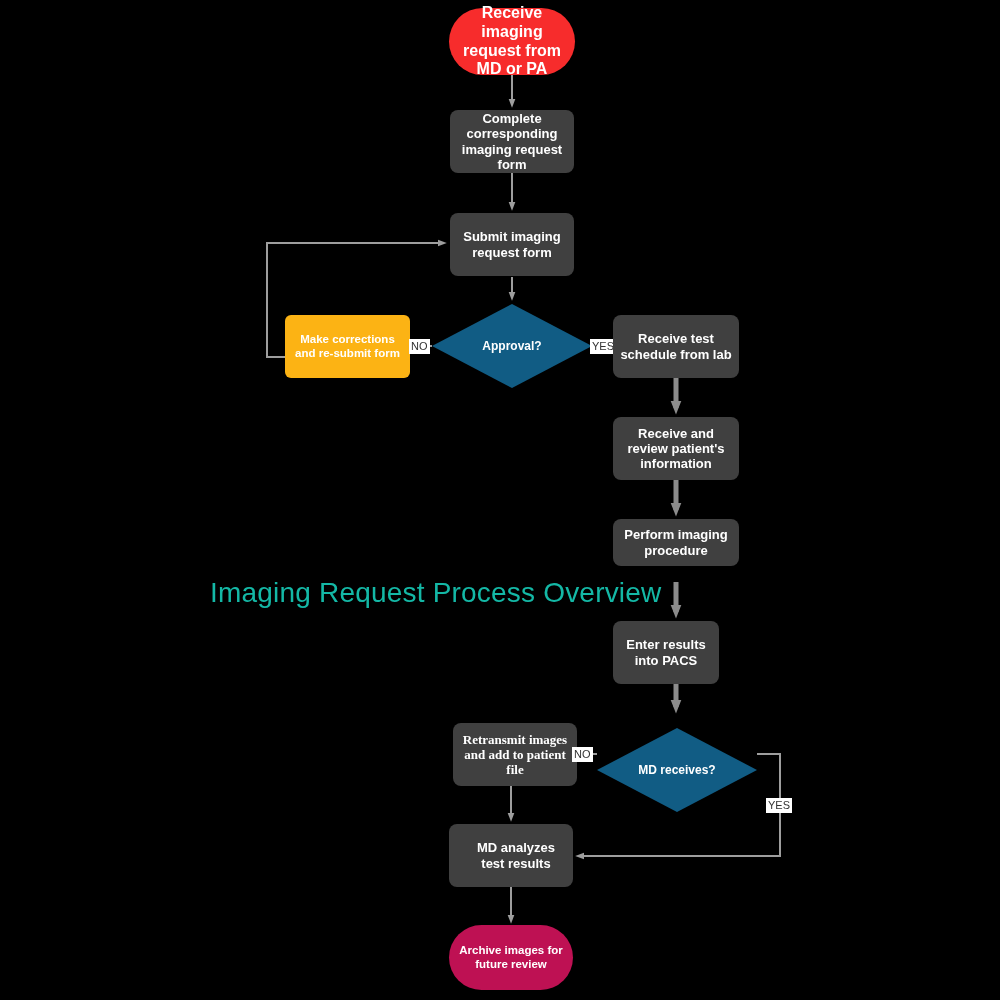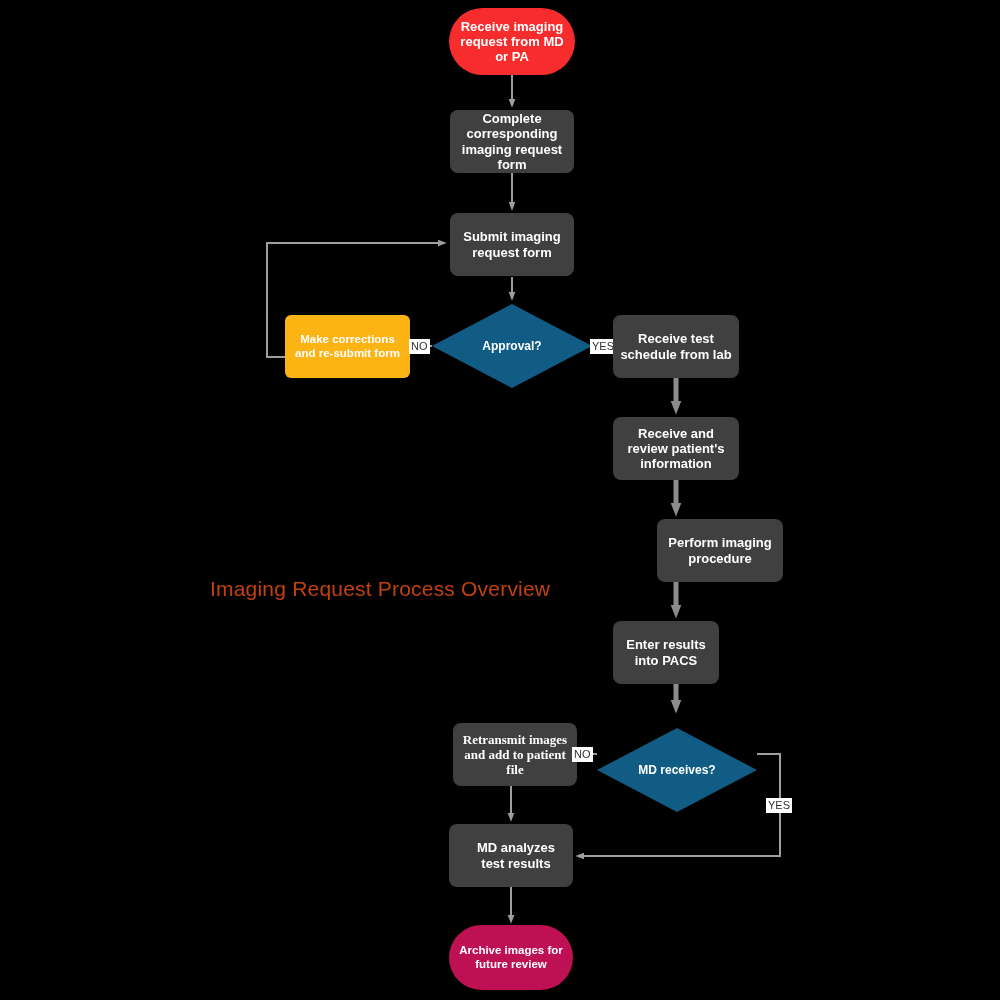--- a/index.html
+++ b/index.html
@@ -6,33 +6,33 @@
   html,body{margin:0;padding:0;background:#000;}
   body{width:1000px;height:1000px;overflow:hidden;
        font-family:"Liberation Sans","DejaVu Sans",sans-serif;}
   #canvas{position:relative;width:1000px;height:1000px;background:#000000;}
 
   .node{position:absolute;display:flex;align-items:center;justify-content:center;
         text-align:center;color:#ffffff;font-weight:bold;line-height:1.18;
         box-sizing:border-box;}
 
   .process{background:#404040;border-radius:8px;font-size:13px;padding:2px 6px;}
-  .terminal-start{background:#F72C2C;border-radius:999px;font-size:13px;padding:2px 10px;}
+  .terminal-start{background:#F72C2C;border-radius:999px;font-size:16px;padding:2px 10px;}
   .terminal-end{background:#BE1153;border-radius:999px;font-size:11.5px;padding:2px 10px;}
   .decision-box{background:#FCB314;border-radius:6px;font-size:11.5px;padding:2px 6px;}
 
   .diamond{position:absolute;}
   .diamond .dlabel{position:absolute;inset:0;display:flex;align-items:center;
         justify-content:center;color:#fff;font-weight:bold;font-size:12px;}
 
   .edge-label{position:absolute;background:#ffffff;color:#333333;
         font-size:11px;line-height:13px;padding:1px 2px;font-family:"Liberation Sans",sans-serif;
         white-space:nowrap;}
 
-  .watermark{position:absolute;color:#c2410c;font-size:21px;font-weight:400;
+  .watermark{position:absolute;color:#14b8a6;font-size:28px;font-weight:400;
         letter-spacing:.2px;white-space:nowrap;}
 
   svg.wires{position:absolute;left:0;top:0;width:1000px;height:1000px;pointer-events:none;}
 </style>
 </head>
 <body>
 
 <div id="canvas">
 
   <svg class="wires" viewBox="0 0 1000 1000">
@@ -98,21 +98,21 @@
   <div class="edge-label" style="left:590px;top:339px;">YES</div>
 
   <div class="node process" style="left:613px;top:315px;width:126px;height:63px;">
     <span>Receive test schedule from lab</span>
   </div>
 
   <div class="node process" style="left:613px;top:417px;width:126px;height:63px;">
     <span>Receive and review patient's information</span>
   </div>
 
-  <div class="node process" style="left:613px;top:519px;width:126px;height:63px;margin-left:44px;">
+  <div class="node process" style="left:613px;top:519px;width:126px;height:47px;">
     <span>Perform imaging procedure</span>
   </div>
 
   <div class="node process" style="left:613px;top:621px;width:106px;height:63px;">
     <span>Enter results into PACS</span>
   </div>
 
   <div class="diamond" style="left:597px;top:728px;width:160px;height:84px;">
     <svg width="160" height="84" viewBox="0 0 160 84">
       <polygon points="80,0 160,42 80,84 0,42" fill="#115C84"></polygon>

